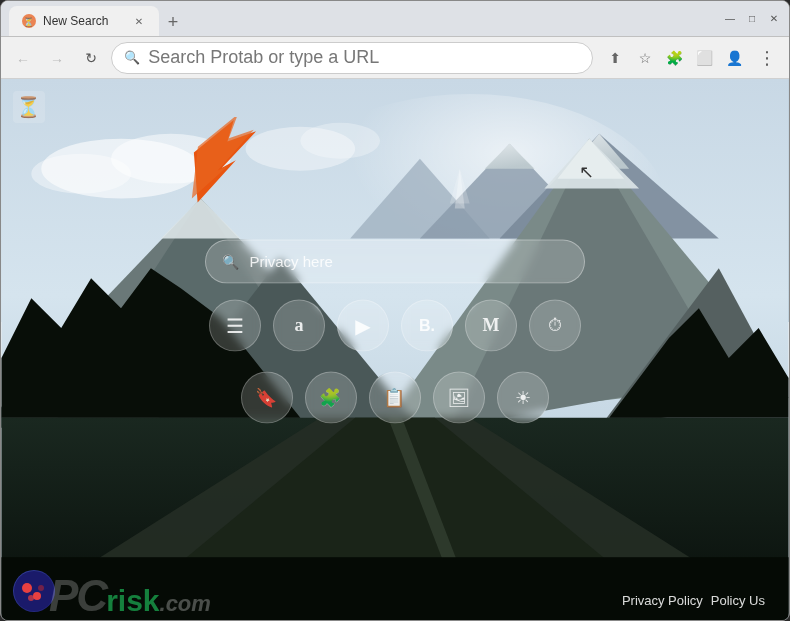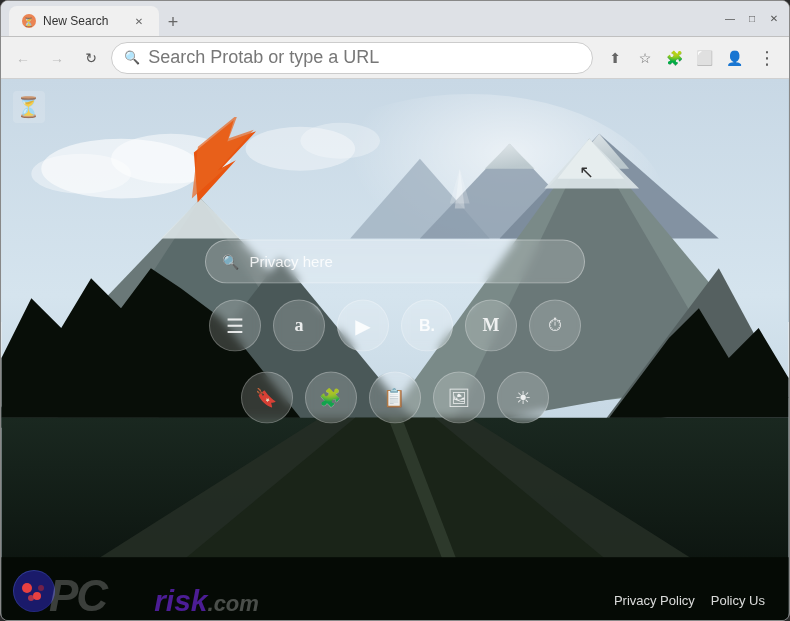--- a/index.html
+++ b/index.html
@@ -257,21 +257,21 @@
       right: 0;
       height: 40px;
       display: flex;
       align-items: center;
       justify-content: space-between;
       padding: 0 24px;
     }
 
     .bottom-links {
       display: flex;
-      gap: 16px;
+      gap: 8px;
     }
     .bottom-link {
       color: rgba(255,255,255,0.85);
       font-size: 13px;
       cursor: pointer;
       text-decoration: none;
     }
 
     
     .hourglass-icon {
@@ -494,21 +494,21 @@
         <circle cx="24" cy="26" r="4" fill="#e84040"></circle>
         <circle cx="18" cy="28" r="3" fill="#e84040" opacity="0.7"></circle>
         <circle cx="28" cy="18" r="3" fill="#cc2828" opacity="0.5"></circle>
       </svg>
     </div>
 
     <div class="bottom-bar">
 
       <div style="position:absolute;bottom:2px;left:48px;display:flex;align-items:baseline;gap:0;">
         <span style="font-size:44px;font-weight:900;color:rgba(255,255,255,0.22);font-style:italic;line-height:1;letter-spacing:-2px;">PC</span>
-        <span style="font-size:30px;font-weight:700;color:#4c1d95;font-style:italic;line-height:1;margin-left:48px;">risk</span>
+        <span style="font-size:30px;font-weight:700;color:#15803d;line-height:1;">risk</span>
         <span style="font-size:22px;font-weight:700;color:rgba(255,255,255,0.28);font-style:italic;line-height:1;">.com</span>
       </div>
 
       <div class="bottom-links" style="margin-left:auto;">
         <a class="bottom-link">Privacy Policy</a>
         <a class="bottom-link">Policy Us</a>
       </div>
     </div>
 
     <div class="cursor">↖</div>

